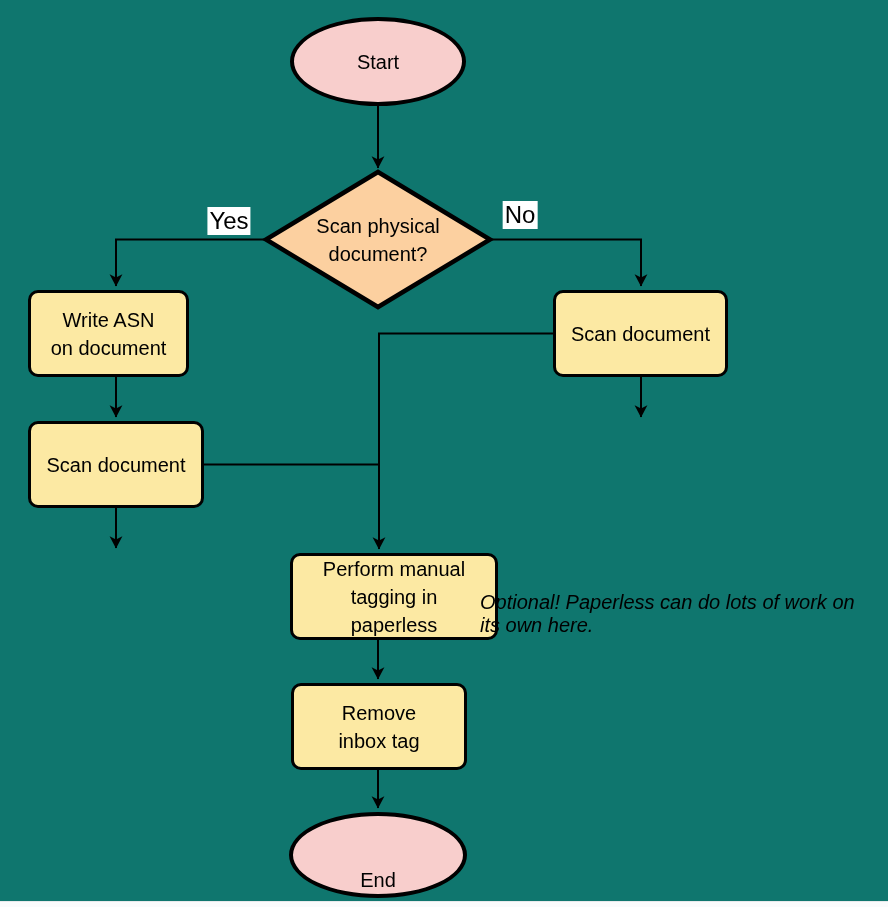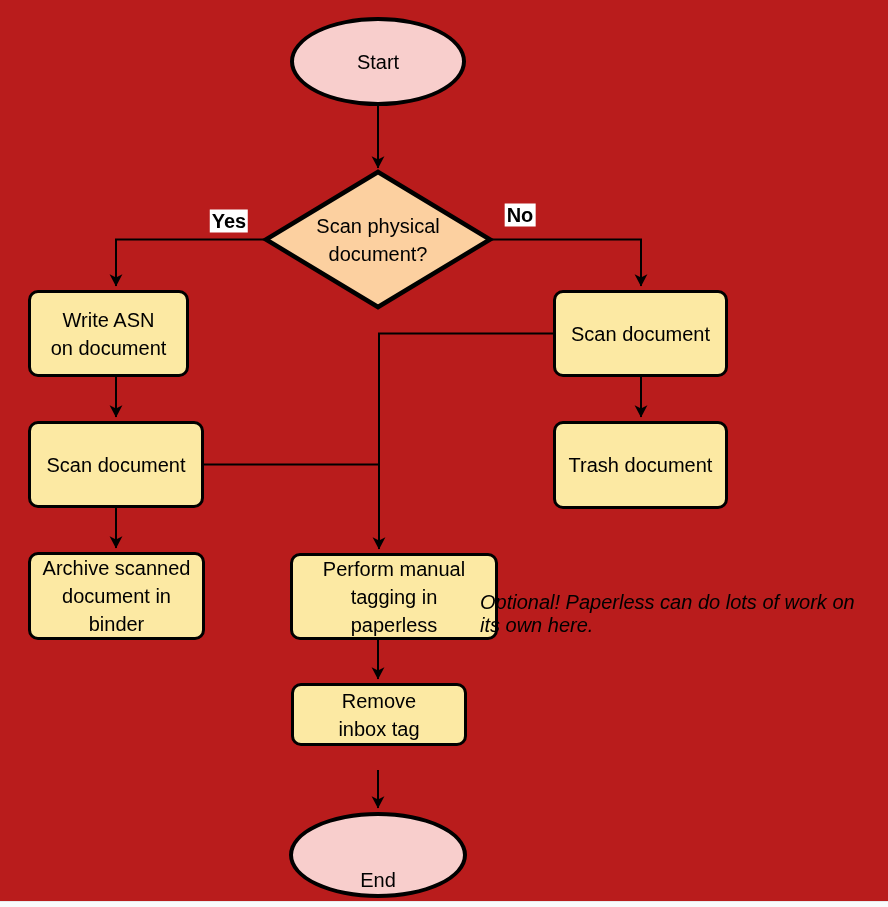--- a/index.html
+++ b/index.html
@@ -1,20 +1,20 @@
 <!DOCTYPE html>
 <html><head>
 <meta charset="utf-8">
 <style>
   html, body { margin: 0; padding: 0; background: #ffffff; }
   .canvas {
     position: relative;
     width: 888px;
     height: 907px;
-    background: #b91c1c;
+    background: #0f766e;
     font-family: "Liberation Sans", sans-serif;
     color: #000000;
     overflow: hidden;
   }
   .edges-svg {
     position: absolute;
     left: 0; top: 0;
     width: 888px; height: 907px;
     z-index: 0;
   }
@@ -45,30 +45,29 @@
     z-index: 1;
   }
   .n-start    { left: 290px; top: 17px;  width: 176px; height: 89px; }
   .n-decision { left: 278px; top: 200px; width: 200px; height: 80px; }
   .n-write    { left: 28px;  top: 290px; width: 161px; height: 87px; }
   .n-scan-left{ left: 28px;  top: 421px; width: 176px; height: 87px; }
   .n-archive  { left: 28px;  top: 552px; width: 177px; height: 88px; }
   .n-scan-right{ left: 553px; top: 290px; width: 175px; height: 87px; }
   .n-trash    { left: 553px; top: 421px; width: 175px; height: 88px; }
   .n-perform  { left: 290px; top: 553px; width: 208px; height: 87px; }
-  .n-remove   { left: 291px; top: 683px; width: 176px; height: 63px; }
+  .n-remove   { left: 291px; top: 683px; width: 176px; height: 87px; }
   .n-end      { left: 289px; top: 812px; width: 178px; height: 86px; align-items: flex-end; }
   .edge-label {
     position: absolute;
     transform: translate(-50%, -50%);
-    font-size: 20px;
+    font-size: 24px;
     z-index: 1;
     background: #ffffff;
     padding: 0 2px;
-    font-weight: bold;
   }
   .el-yes { left: 229px; top: 221px; }
   .el-no  { left: 520px; top: 215px; }
   .annotation {
     position: absolute;
     left: 480px;
     top: 591px;
     width: 408px;
     font-size: 20px;
     font-style: italic;
@@ -123,33 +122,25 @@
 
   <div class="node process n-write">
     <span>Write ASN
 on document</span>
   </div>
 
   <div class="node process n-scan-left">
     <span>Scan document</span>
   </div>
 
-  <div class="node process n-archive">
-    <span>Archive scanned
-document in
-binder</span>
-  </div>
 
   <div class="node process n-scan-right">
     <span>Scan document</span>
   </div>
 
-  <div class="node process n-trash">
-    <span>Trash document</span>
-  </div>
 
   <div class="node process n-perform">
     <span>Perform manual
 tagging in
 paperless</span>
   </div>
 
   <div class="node process n-remove">
     <span>Remove
 inbox tag</span>

